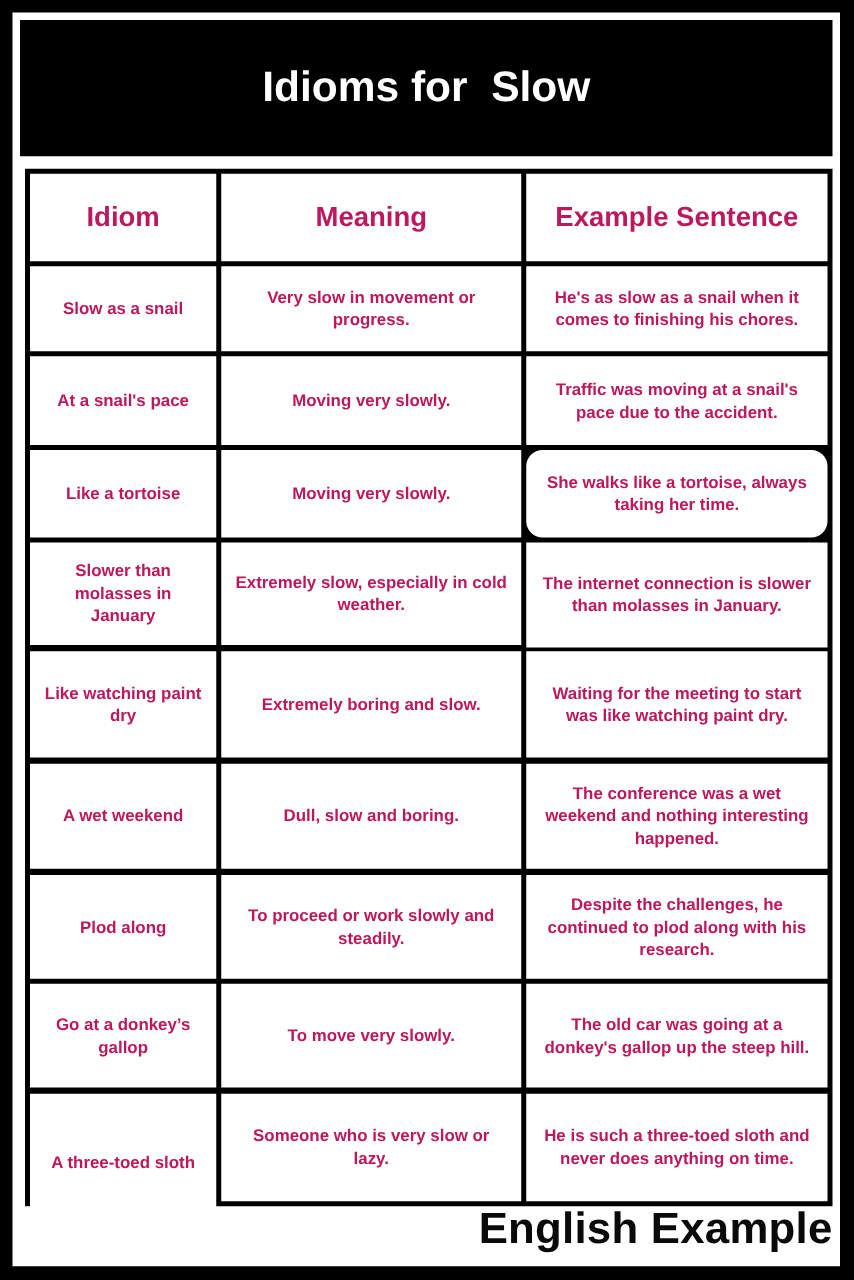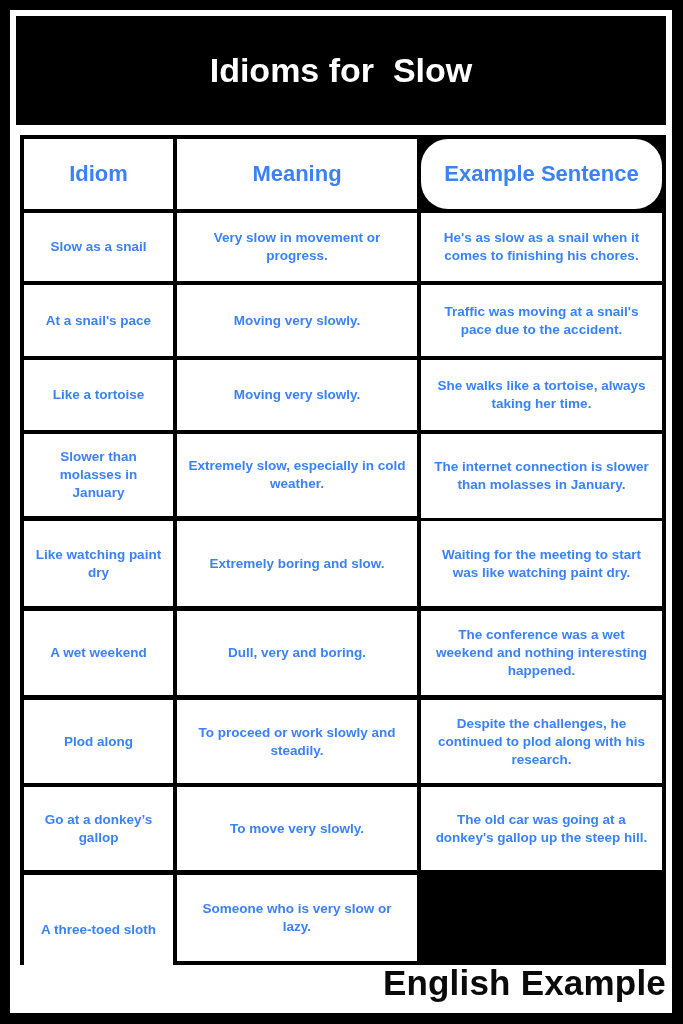--- a/index.html
+++ b/index.html
@@ -17,21 +17,21 @@
     display: flex; align-items: center; justify-content: center;
     font-weight: bold; font-size: 34px; white-space: pre;
   }
   .grid {
     position: absolute; left: 20px; top: 135px; width: 646px; height: 830px;
     background: #000;
   }
   .cell {
     position: absolute; background: #fff;
     display: flex; align-items: center; justify-content: center; text-align: center;
-    color: #3b82f6; font-weight: bold; font-size: 13.5px; line-height: 18px;
+    color: #be185d; font-weight: bold; font-size: 13.5px; line-height: 18px;
     box-sizing: border-box; padding: 0 10px;
   }
   .cell.head { font-size: 22px; line-height: 26px; }
   .cell.c0 { left: 4px; width: 149px; }
   .cell.c1 { left: 157px; width: 240px; }
   .cell.c2 { left: 401px; width: 241px; }
   .footer-brand {
     position: absolute; right: 17px; top: 963px; font-weight: bold; font-size: 35px;
     color: #0a0a0a; letter-spacing: 0.2px;
   }
@@ -40,51 +40,52 @@
 <body>
 
 <div class="frame"></div>
 
 <div class="title-band">Idioms for  Slow</div>
 
 <div class="grid">
 
   <div class="cell head c0" style="top:4px;height:70px;">Idiom</div>
   <div class="cell head c1" style="top:4px;height:70px;">Meaning</div>
-  <div class="cell head c2" style="top:4px;height:70px;border-radius:27px;">Example Sentence</div>
+  <div class="cell head c2" style="top:4px;height:70px;">Example Sentence</div>
 
   <div class="cell c0" style="top:78px;height:68px;">Slow as a snail</div>
   <div class="cell c1" style="top:78px;height:68px;">Very slow in movement or progress.</div>
   <div class="cell c2" style="top:78px;height:68px;">He's as slow as a snail when it comes to finishing his chores.</div>
 
   <div class="cell c0" style="top:150px;height:71px;">At a snail's pace</div>
   <div class="cell c1" style="top:150px;height:71px;">Moving very slowly.</div>
   <div class="cell c2" style="top:150px;height:71px;">Traffic was moving at a snail's pace due to the accident.</div>
 
   <div class="cell c0" style="top:225px;height:70px;">Like a tortoise</div>
   <div class="cell c1" style="top:225px;height:70px;">Moving very slowly.</div>
-  <div class="cell c2" style="top:225px;height:70px;">She walks like a tortoise, always taking her time.</div>
+  <div class="cell c2" style="top:225px;height:70px;border-radius:13px;">She walks like a tortoise, always taking her time.</div>
 
   <div class="cell c0" style="top:299px;height:82px;">Slower than molasses in January</div>
   <div class="cell c1" style="top:299px;height:82px;">Extremely slow, especially in cold weather.</div>
   <div class="cell c2" style="top:299px;height:84px;">The internet connection is slower than molasses in January.</div>
 
   <div class="cell c0" style="top:386px;height:85px;">Like watching paint dry</div>
   <div class="cell c1" style="top:386px;height:85px;">Extremely boring and slow.</div>
   <div class="cell c2" style="top:386px;height:85px;">Waiting for the meeting to start was like watching paint dry.</div>
 
   <div class="cell c0" style="top:476px;height:84px;">A wet weekend</div>
-  <div class="cell c1" style="top:476px;height:84px;">Dull, very and boring.</div>
+  <div class="cell c1" style="top:476px;height:84px;">Dull, slow and boring.</div>
   <div class="cell c2" style="top:476px;height:84px;text-align:center;">The conference was a wet weekend and nothing interesting happened.</div>
 
   <div class="cell c0" style="top:565px;height:83px;">Plod along</div>
   <div class="cell c1" style="top:565px;height:83px;">To proceed or work slowly and steadily.</div>
   <div class="cell c2" style="top:565px;height:83px;">Despite the challenges, he continued to plod along with his research.</div>
 
   <div class="cell c0" style="top:652px;height:83px;">Go at a donkey’s gallop</div>
   <div class="cell c1" style="top:652px;height:83px;">To move very slowly.</div>
   <div class="cell c2" style="top:652px;height:83px;">The old car was going at a donkey's gallop up the steep hill.</div>
 
   <div class="cell c0" style="top:740px;height:110px;">A three-toed sloth</div>
   <div class="cell c1" style="top:740px;height:86px;">Someone who is very slow or lazy.</div>
+  <div class="cell c2" style="top:740px;height:86px;">He is such a three-toed sloth and never does anything on time.</div>
 </div>
 
 <div class="footer-brand">English Example</div>
 
 </body></html>

